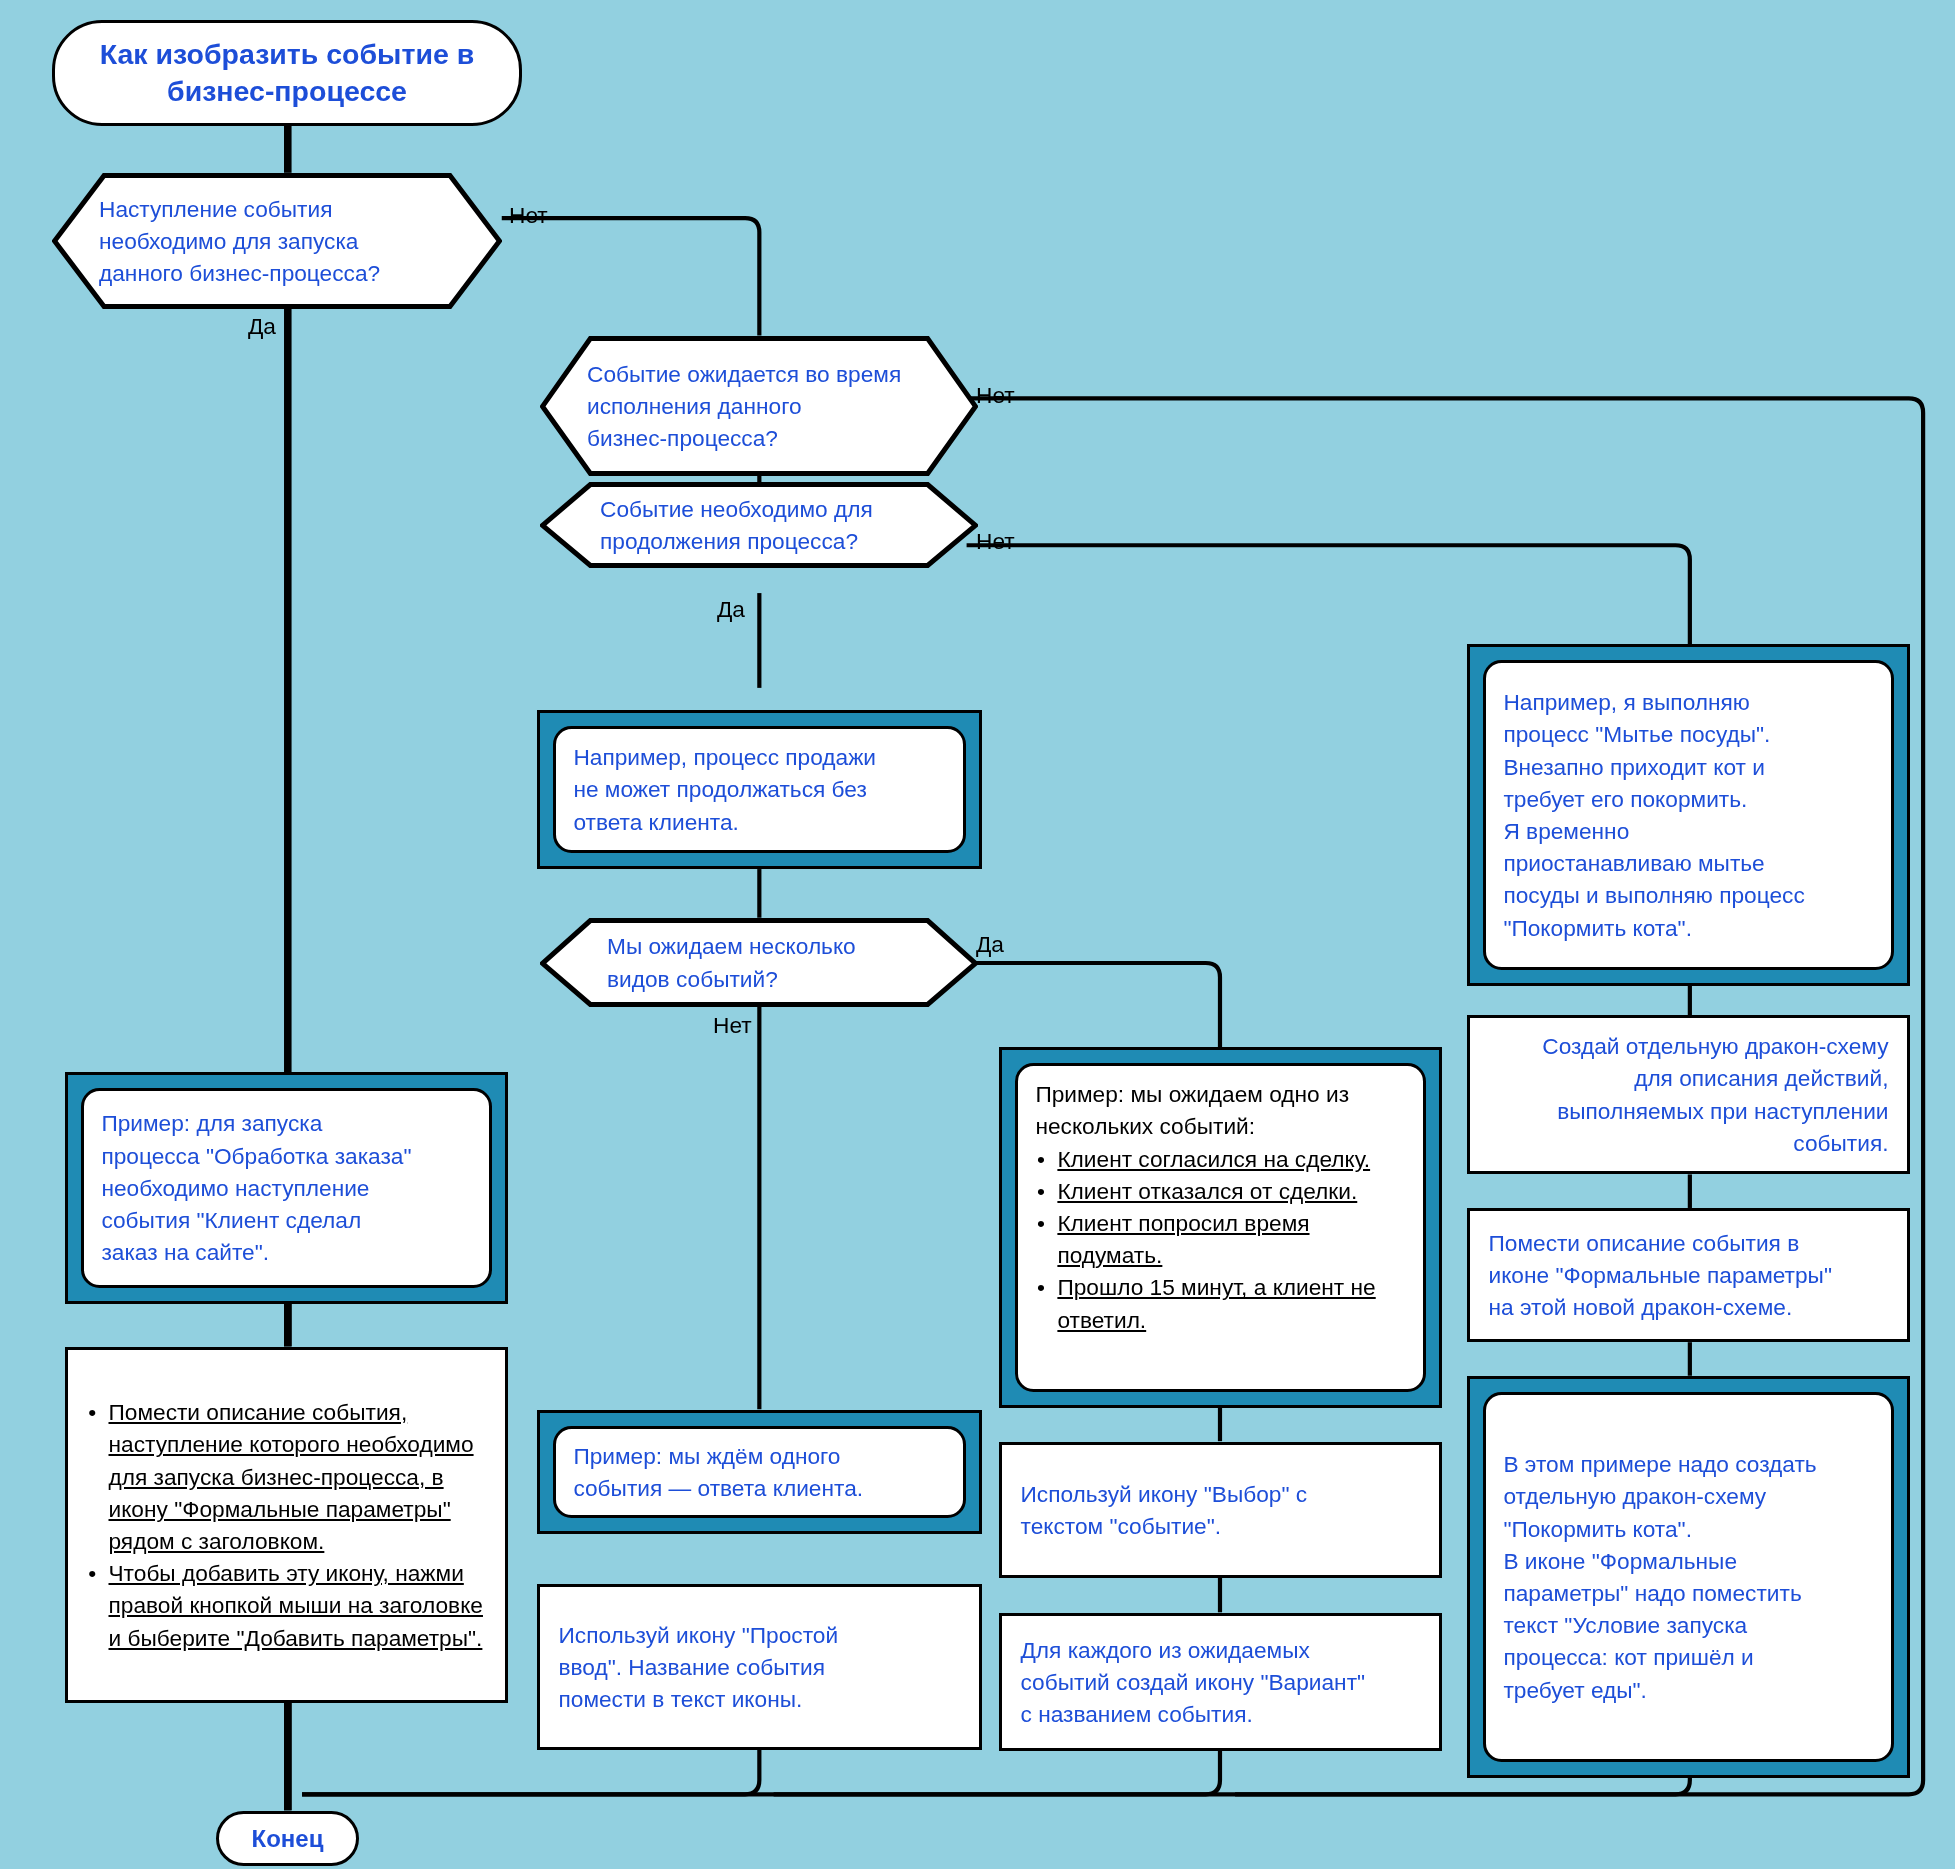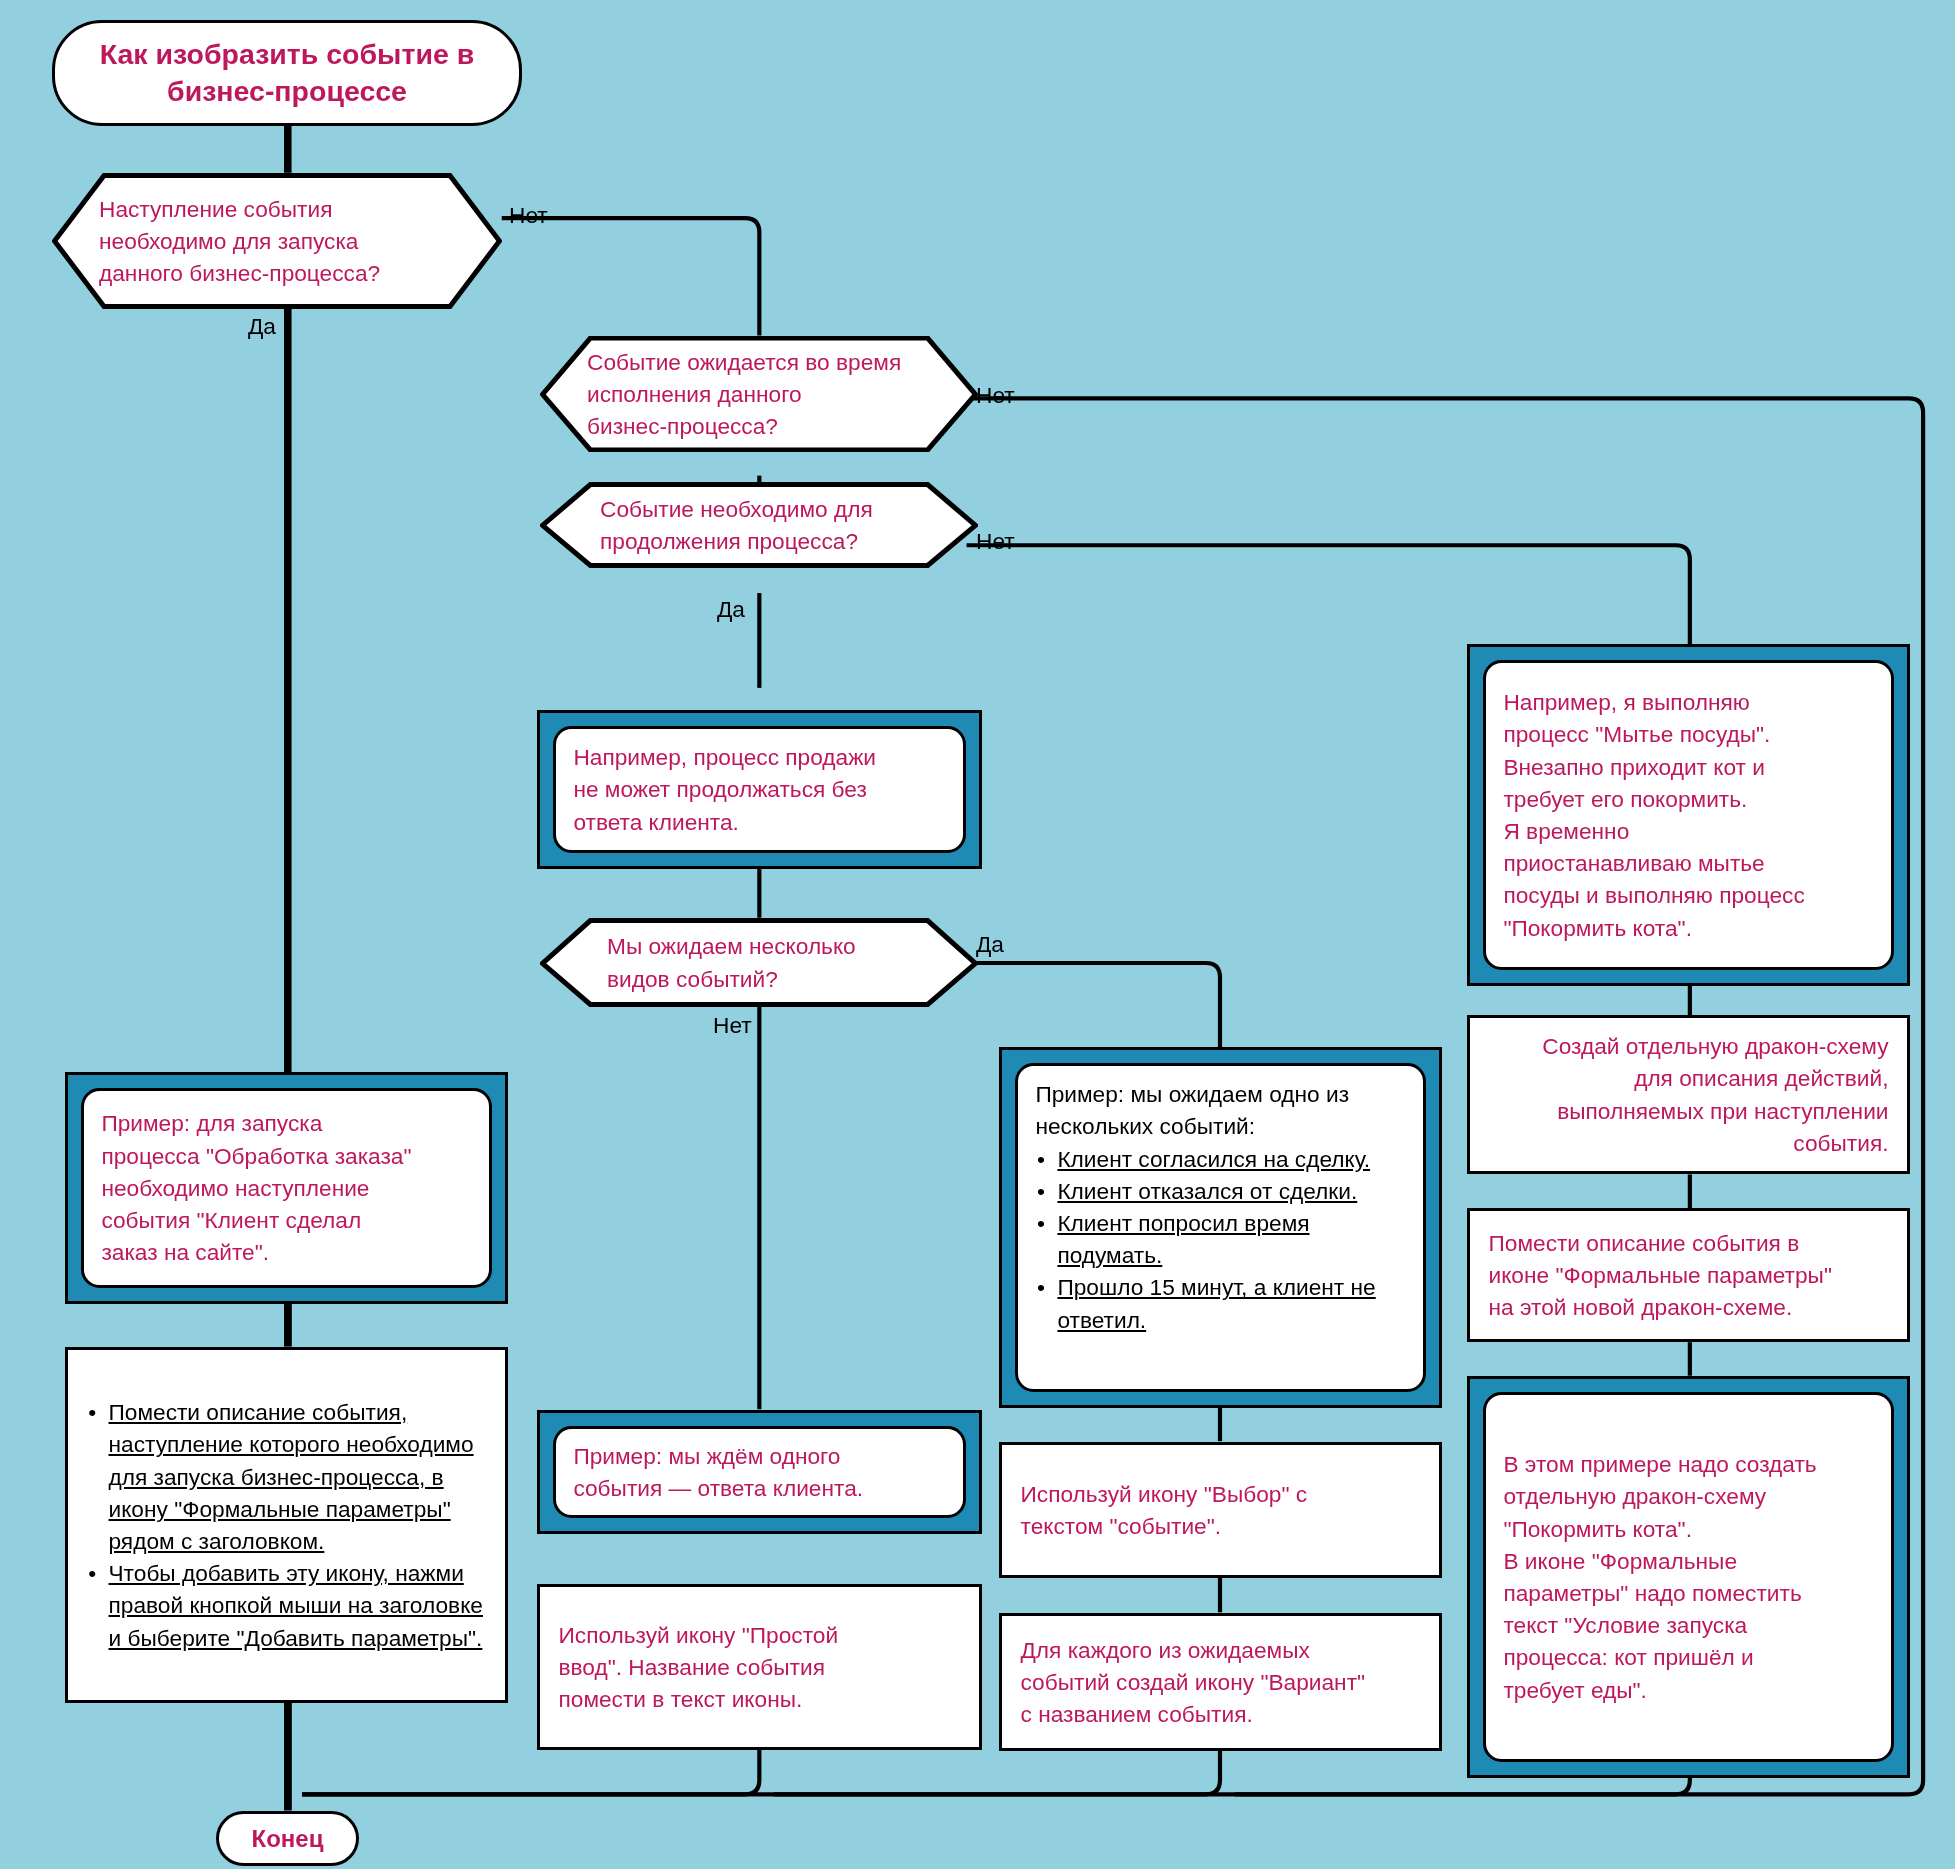--- a/index.html
+++ b/index.html
@@ -43,21 +43,21 @@
 
   
   .hex{position:absolute;}
   .hex .shape{position:absolute;left:0;top:0;width:100%;height:100%;}
   .hex .label{
     position:absolute;left:0;top:0;width:100%;height:100%;
     display:flex;align-items:center;
     box-sizing:border-box;padding:0 76px;
   }
 
-  .txt{font-size:22.7px;line-height:1.42;color:#be185d;white-space:pre-wrap;}
+  .txt{font-size:22.7px;line-height:1.42;color:#1d4ed8;white-space:pre-wrap;}
   .terminal .txt{font-size:24px;line-height:1.3;}
   .title .txt{font-size:28.5px;line-height:1.3;}
 
   
   .bullets{width:100%;}
   .bullets .lead{font-size:22.7px;line-height:1.42;color:#000;}
   .bullets ul{margin:0;padding:0;list-style:none;text-decoration:underline;}
   .bullets li{
     font-size:22.7px;line-height:1.42;color:#000;
     padding-left:22px;position:relative;
@@ -134,21 +134,21 @@
     </svg>
     <div class="label" style="padding:0 59px 0 47px;">
       <div class="txt">Наступление события
 необходимо для запуска
 данного бизнес-процесса?</div>
     </div>
   </div>
   <div class="elabel" style="left:509px;top:204px;">Нет</div>
   <div class="elabel" style="left:248px;top:315px;">Да</div>
 
-  <div class="hex" style="left:540px;top:336px;width:438px;height:116px;">
+  <div class="hex" style="left:540px;top:336px;width:438px;height:140px;">
     <svg class="shape" viewBox="0 0 522 167" preserveAspectRatio="none">
       <polygon points="60,3 462,3 519,84 462,164 60,164 3,84" fill="#ffffff" stroke="#000" stroke-width="5" vector-effect="non-scaling-stroke"></polygon>
     </svg>
     <div class="label" style="padding:0 54px 0 47px;">
       <div class="txt">Событие ожидается во время
 исполнения данного
 бизнес-процесса?</div>
     </div>
   </div>
   <div class="elabel" style="left:976px;top:384px;">Нет</div>

